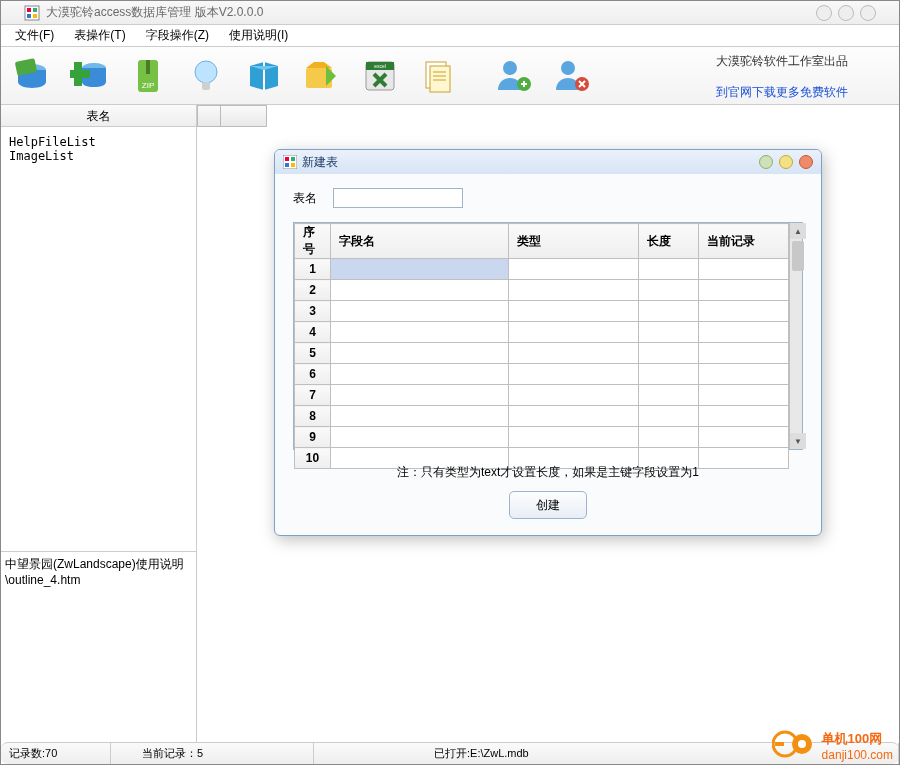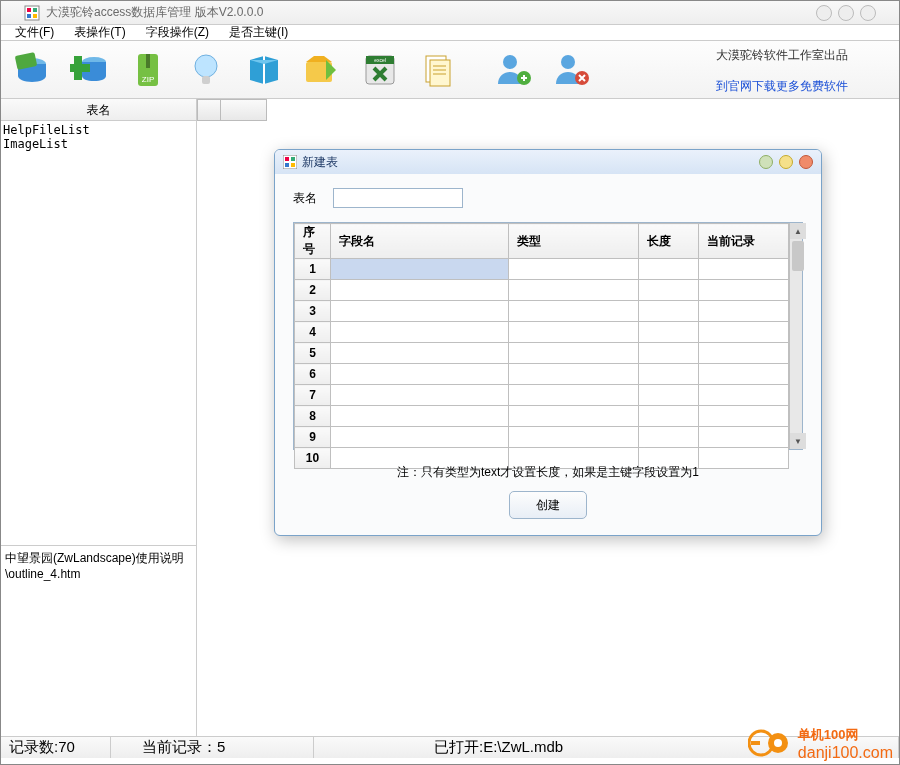--- a/index.html
+++ b/index.html
@@ -6,36 +6,36 @@
 body { font-family: "Microsoft YaHei", SimSun, Arial, sans-serif; font-size: 12px; background: #fff; }
 .main-window { width: 900px; height: 765px; border: 1px solid #888; background: #fff; position: relative; overflow: hidden; }
 
 
 .titlebar { height: 24px; background: linear-gradient(#f8f8f8,#eee); border-bottom: 1px solid #ccc; display: flex; align-items: center; padding: 0 23px; color: #6a6a6a; }
 .titlebar .icon-slot { width: 16px; height: 16px; margin-right: 6px; display:inline-flex; }
 .titlebar .spacer { flex: 1; }
 .win-btn { width: 16px; height: 16px; border-radius: 50%; border: 1px solid #bbb; margin-left: 6px; background: #eee; }
 
 
-.menubar { height: 16px; border-bottom: 1px solid #ccc; display: flex; align-items: center; padding: 0 4px; }
+.menubar { height: 22px; border-bottom: 1px solid #ccc; display: flex; align-items: center; padding: 0 4px; }
 .menu-item { padding: 2px 10px; cursor: default; }
 
 
 .toolbar { height: 58px; border-bottom: 1px solid #ccc; display: flex; align-items: center; padding: 0 8px; position: relative; background: linear-gradient(#fdfdfd,#f3f3f3); }
 .tb-icon { width: 46px; height: 46px; margin-right: 12px; display: flex; align-items: center; justify-content: center; cursor: pointer; }
 .tb-icon svg { width: 40px; height: 40px; }
 .tb-right { position: absolute; right: 12px; top: 6px; text-align: center; width: 210px; }
 .tb-right .label { color: #333; margin-bottom: 14px; }
 .tb-right a { color: #1a4fd6; cursor: pointer; }
 
 
 .workspace { display: flex; height: calc(100% - 24px - 22px - 58px - 22px); }
 .sidebar { width: 196px; border-right: 1px solid #ccc; display: flex; flex-direction: column; }
 .sidebar-header { height: 22px; border-bottom: 1px solid #ccc; background: linear-gradient(#fafafa,#eee); text-align: center; line-height: 22px; }
-.table-list { flex: 1; border-bottom: 1px solid #ccc; padding: 2px; font-family: SimSun, monospace; overflow: auto; white-space: pre; }
+.table-list { flex: 1; border-bottom: 1px solid #ccc; padding: 8px; font-family: SimSun, monospace; overflow: auto; white-space: pre; }
 .detail-box { height: 190px; padding: 4px; font-family: SimSun, Arial; }
 .main-area { flex: 1; position: relative; background: #fff; }
 .grid-corner { position: absolute; left: 0; top: 0; width: 70px; height: 22px; border: 1px solid #bbb; background: linear-gradient(#fafafa,#e8e8e8); }
 .grid-corner::after { content:""; position:absolute; left:22px; top:0; bottom:0; width:1px; background:#bbb; }
 
 
 .dialog { position: absolute; left: 273px; top: 148px; width: 548px; border: 1px solid #7aa3c9; border-radius: 6px; background: #fafbfc; box-shadow: 2px 4px 16px rgba(0,0,0,.25); overflow: hidden; }
 .dlg-title { height: 24px; background: linear-gradient(#eaf1fb,#d6e4f5); display: flex; align-items: center; padding: 0 8px; color: #1f3a66; }
 .dlg-title .icon-slot { width: 14px; height: 14px; margin-right: 5px; }
 .dlg-title .spacer { flex: 1; }
@@ -58,31 +58,31 @@
 .vscroll { width: 16px; background: #e8e8e8; border-left: 1px solid #bfbfbf; position: relative; }
 .vscroll .thumb { position: absolute; left: 2px; top: 18px; width: 12px; height: 30px; background: #c8c8c8; border-radius: 2px; }
 .vscroll .arr { position: absolute; left: 0; width: 16px; height: 16px; background: #ddd; display:flex; align-items:center; justify-content:center; font-size:8px; color:#555; }
 .vscroll .arr.top { top: 0; }
 .vscroll .arr.bot { bottom: 0; }
 
 .note { text-align: center; margin: 14px 0 10px; }
 .btn { display: block; margin: 0 auto 6px; width: 78px; height: 28px; border: 1px solid #9db5cc; border-radius: 5px; background: linear-gradient(#fdfdfd,#e8eef6); cursor: pointer; font: inherit; }
 
 
-.statusbar { height: 22px; border-top: 1px solid #ccc; display: flex; align-items: center; font-size: 15px; background: linear-gradient(#fafafa,#eee); }
+.statusbar { height: 22px; border-top: 1px solid #ccc; display: flex; align-items: center; font-size: 11px; background: linear-gradient(#fafafa,#eee); border-radius: 7px; }
 .statusbar .cell { border-right: 1px solid #ccc; padding: 0 8px; height: 100%; line-height: 20px; }
 .statusbar .cell:first-child { width: 110px; }
 .statusbar .cell:nth-child(2) { width: 180px; margin-left: 23px; }
 .statusbar .cell:nth-child(3) { flex: 1; padding-left: 120px; }
 
 
 .watermark { position: absolute; right: 6px; bottom: 2px; display: flex; align-items: center; gap: 6px; }
 .watermark .txt { text-align: left; }
 .watermark .line1 { color: #f36a12; font-size: 13px; font-weight: bold; }
-.watermark .line2 { color: #f36a12; font-size: 16px; }
+.watermark .line2 { color: #f36a12; font-size: 12px; }
 .wm-logo svg { width: 44px; height: 30px; }
 
 .app-ico { display:inline-block; }
 </style>
 </head>
 <body>
 
 <div class="main-window">
 
   <div class="titlebar">
@@ -99,21 +99,21 @@
     <span class="spacer"></span>
     <span class="win-btn"></span>
     <span class="win-btn"></span>
     <span class="win-btn"></span>
   </div>
 
   <div class="menubar">
     <div class="menu-item">文件(F)</div>
     <div class="menu-item">表操作(T)</div>
     <div class="menu-item">字段操作(Z)</div>
-    <div class="menu-item">是否主键(I)</div>
+    <div class="menu-item">使用说明(I)</div>
   </div>
 
   <div class="toolbar">
     <div class="tb-icon">
       <svg viewBox="0 0 40 40">
           <ellipse cx="20" cy="14" rx="14" ry="6" fill="#6fb8e8"></ellipse>
           <path d="M6 14v12c0 3 6 6 14 6s14-3 14-6V14" fill="#3a8cd8"></path>
           <rect x="4" y="4" width="20" height="14" rx="2" fill="#4fa83f" transform="rotate(-12 14 11)"></rect>
         </svg>
     </div>

